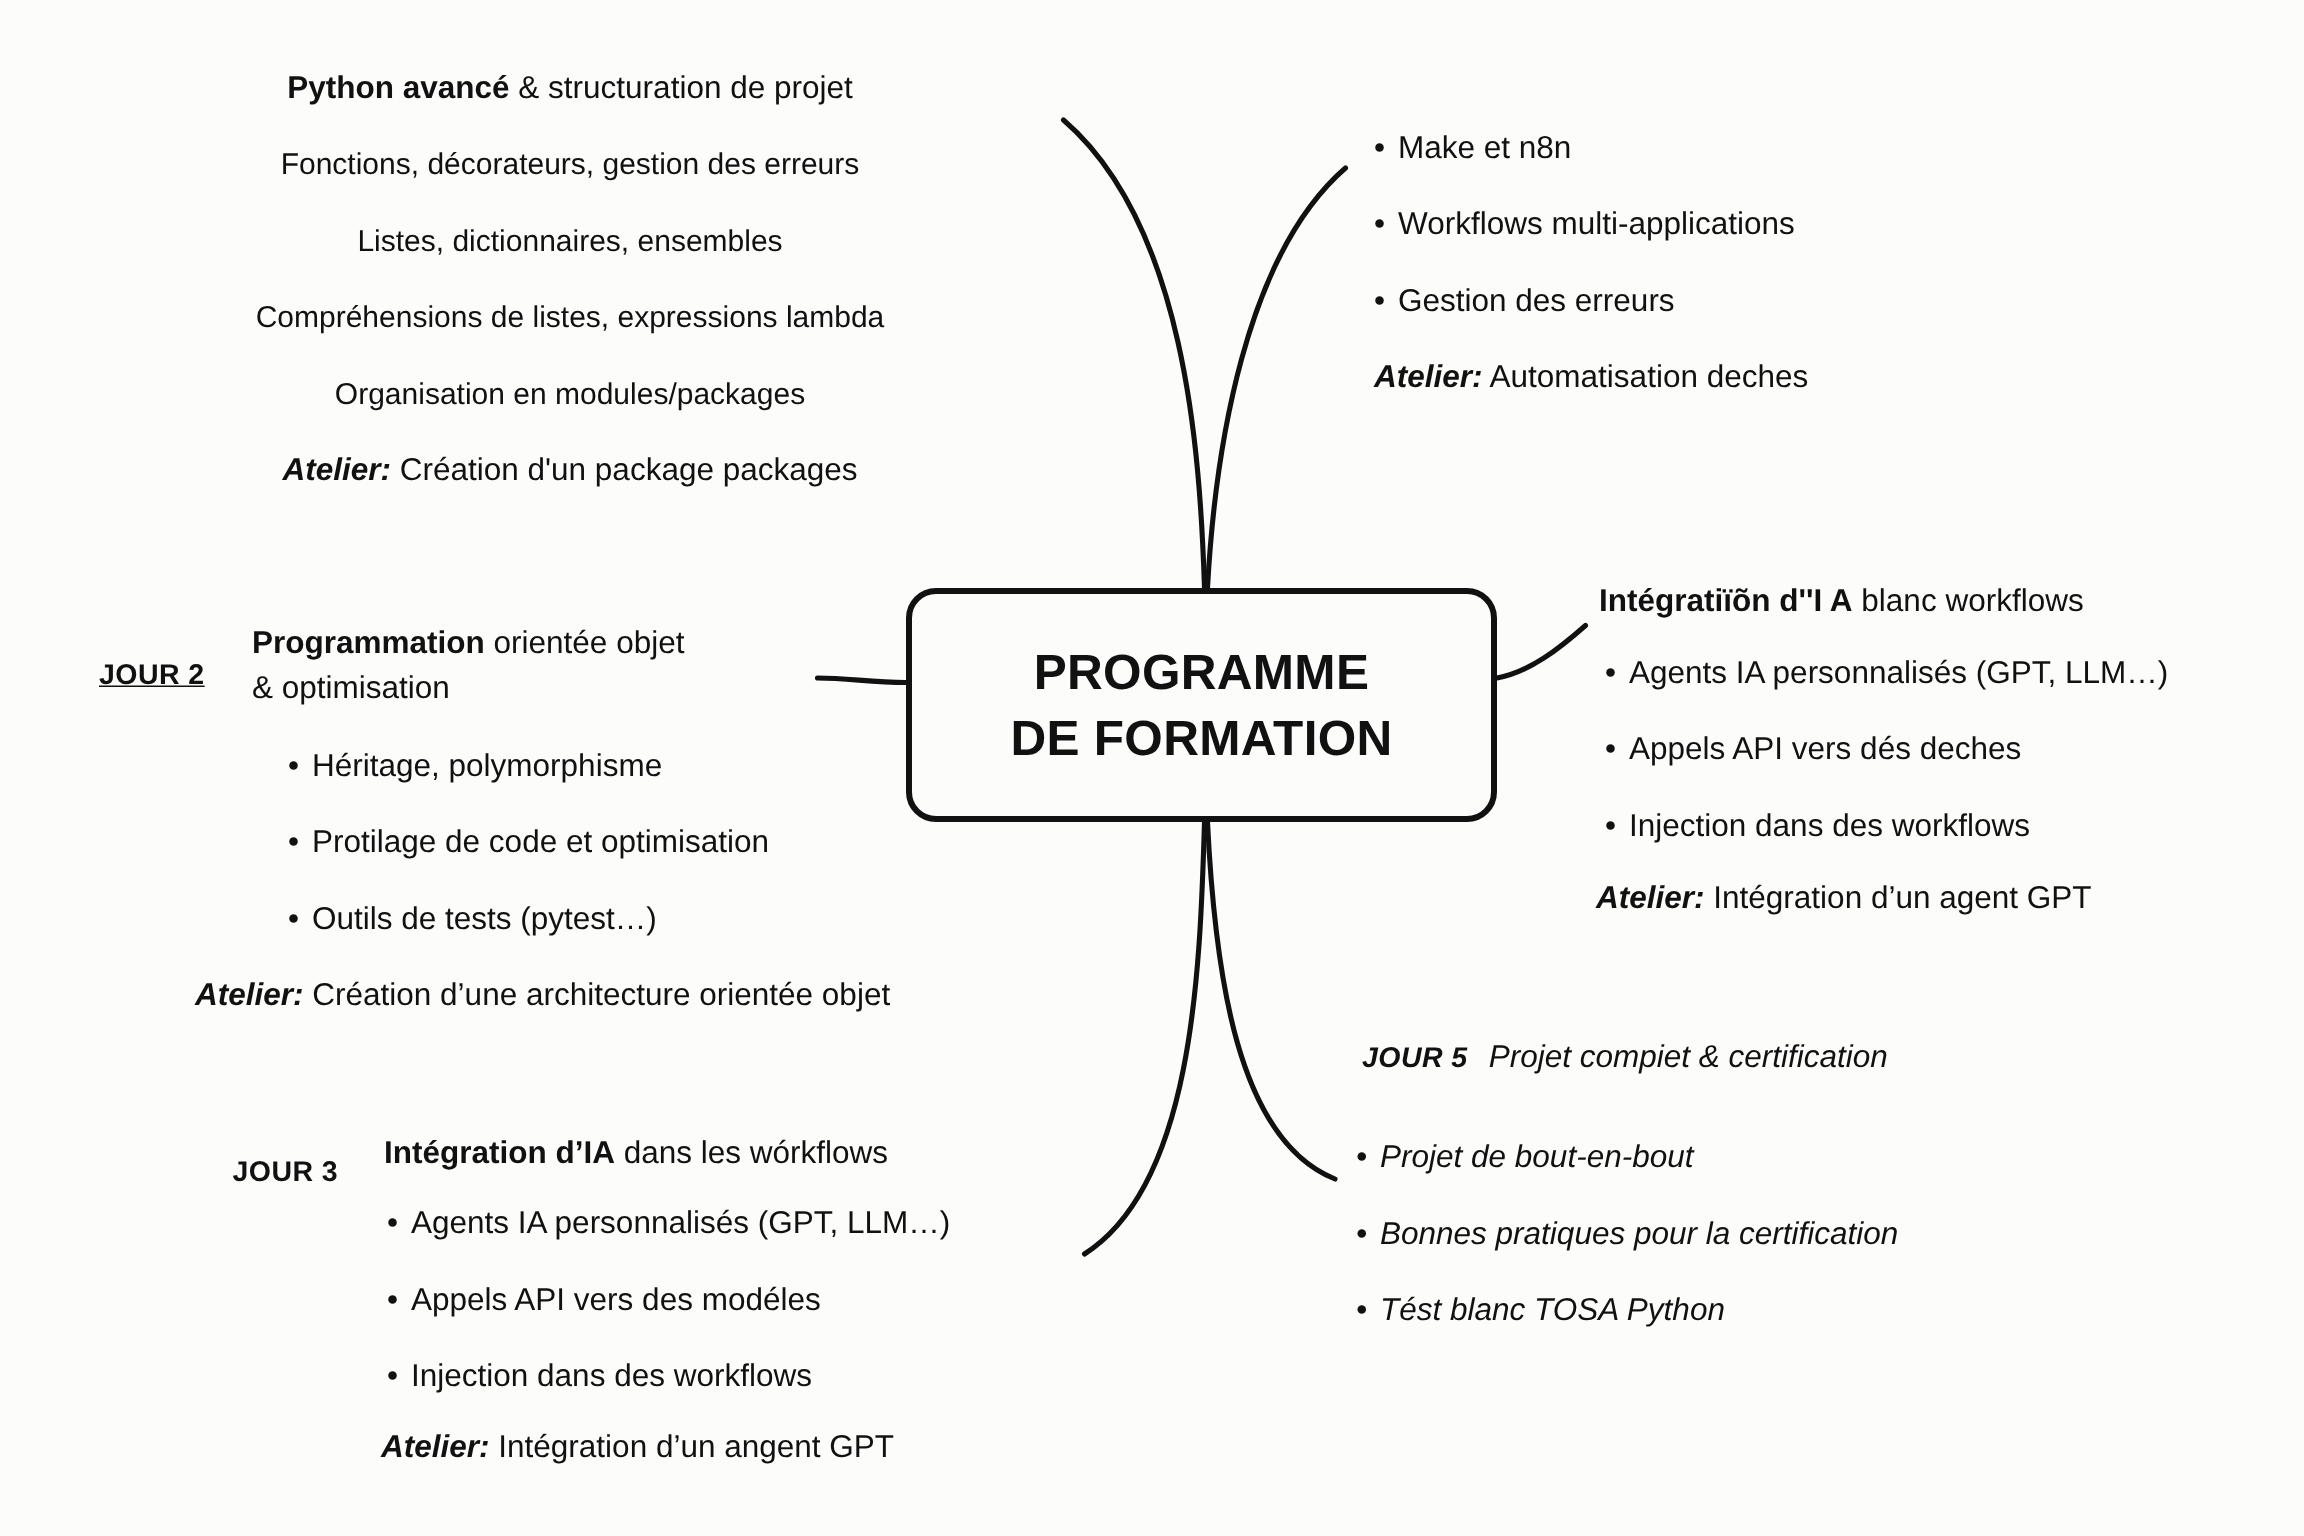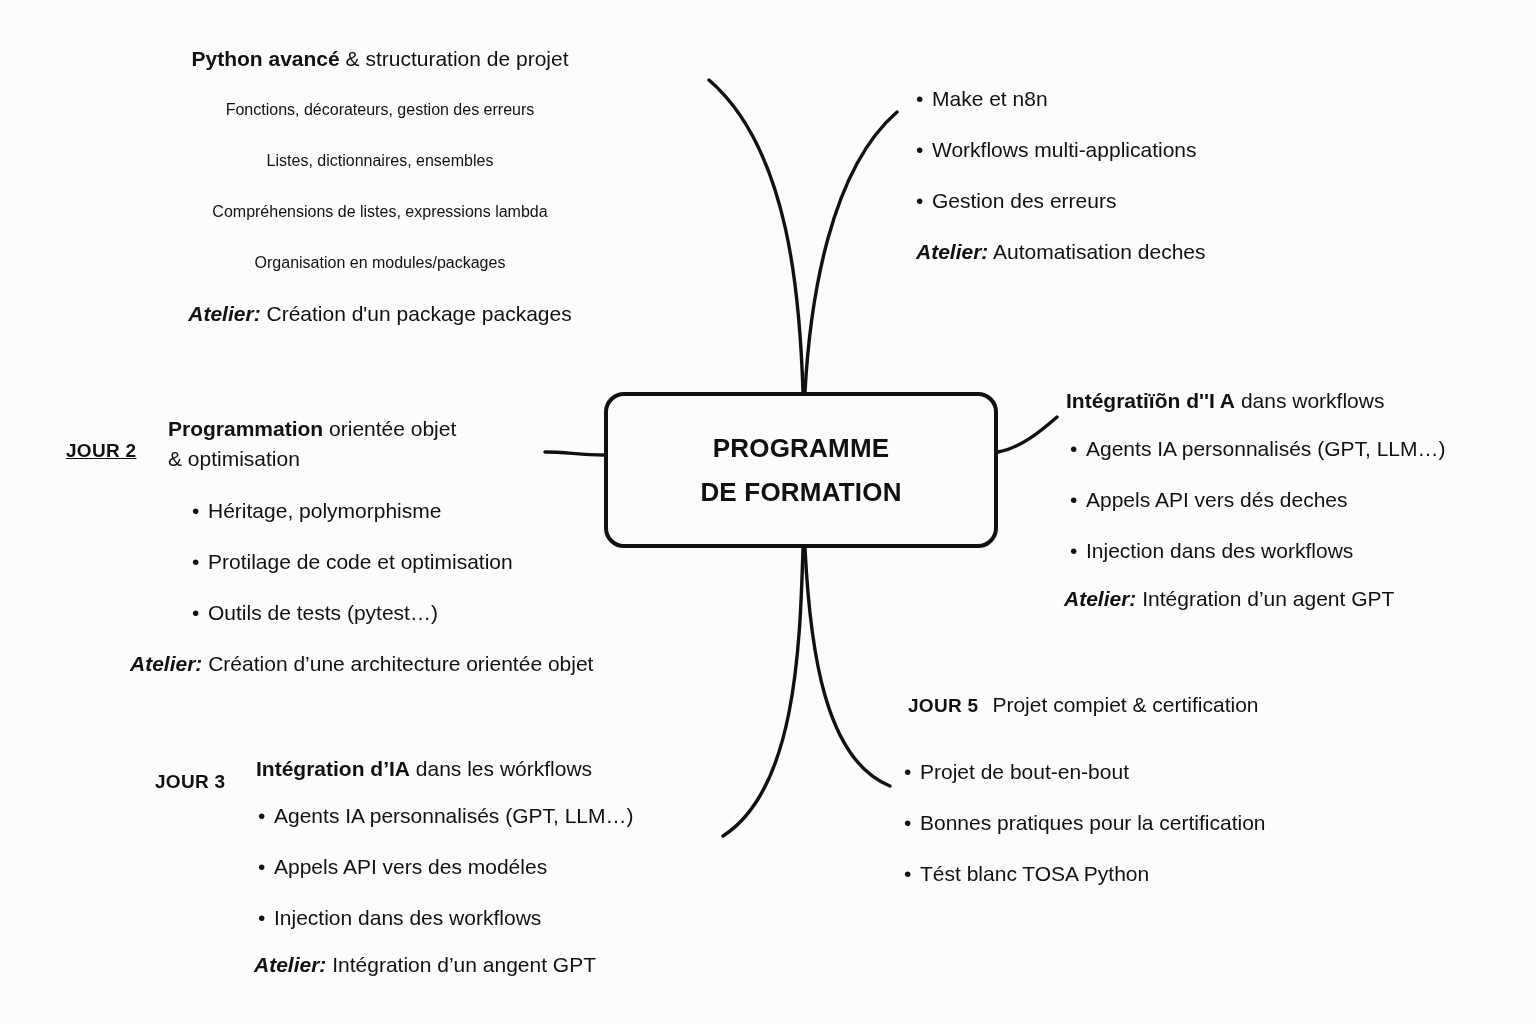--- a/index.html
+++ b/index.html
@@ -26,21 +26,21 @@
   .branch {
     position: absolute;
   }
   .bhead {
     font-size: 21px;
     line-height: 30px;
     white-space: nowrap;
   }
   .bhead .strong { font-weight: bold; }
   .bline {
-    font-size: 16px;
+    font-size: 20px;
     line-height: 30px;
     white-space: nowrap;
   }
   .atelier {
     font-size: 21px;
     line-height: 30px;
     white-space: nowrap;
   }
   .atelier .lead {
     font-weight: bold;
@@ -73,21 +73,21 @@
     box-sizing: border-box;
     border: 4px solid #111111;
     border-radius: 20px;
     background: #FCFCFB;
     display: flex;
     align-items: center;
     justify-content: center;
     z-index: 3;
   }
   #center-node .ctitle {
-    font-size: 26px;
+    font-size: 33px;
     font-weight: bold;
     line-height: 44px;
     text-align: center;
     letter-spacing: 0.2px;
     white-space: pre-line;
   }
 
   
   #branch-jour1 {
     left: 40px; top: 44px;
@@ -114,21 +114,21 @@
   #branch-jour4 .sub { margin-top: 4px; }
   #branch-jour4 .atelier-wrap { margin-top: 21px; }
 
   #branch-jour5 {
     left: 1066px; top: 386px;
   }
   #branch-jour5 .sub { margin-top: 18px; margin-left: 4px; }
   #branch-jour5 .atelier-wrap { margin-top: 18px; margin-left: -2px; }
 
   #branch-jour6 {
-    left: 908px; top: 690px;
+    left: 908px; top: 690px; font-style: italic;
   }
   #branch-jour6 .daytag { position: static; display: inline-block; margin-right: 14px; }
   #branch-jour6 .sub { margin-top: 36px; margin-left: -4px; }
 
   .gap-l { margin-top: 21px; }
 </style>
 </head>
 <body>
 
 <svg id="connectors" viewBox="0 0 1536 1024">
@@ -223,21 +223,21 @@
   </div>
   <div class="atelier-wrap">
     <div class="atelier">
       <span class="lead">Atelier:</span><span> Automatisation deches</span>
     </div>
   </div>
 </div>
 
 <div class="branch" id="branch-jour5">
   <div class="bhead">
-    <span class="strong">Intégratiïõn d''I  A</span><span> dans workflows</span>
+    <span class="strong">Intégratiïõn d''I  A</span><span> blanc workflows</span>
   </div>
   <div class="sub">
     <div class="bullet-row">
       <span class="dot">•</span><span>Agents IA personnalisés (GPT, LLM…)</span>
     </div>
     <div class="bullet-row gap-l">
       <span class="dot">•</span><span>Appels API vers dés deches</span>
     </div>
     <div class="bullet-row gap-l">
       <span class="dot">•</span><span>Injection dans des workflows</span>

